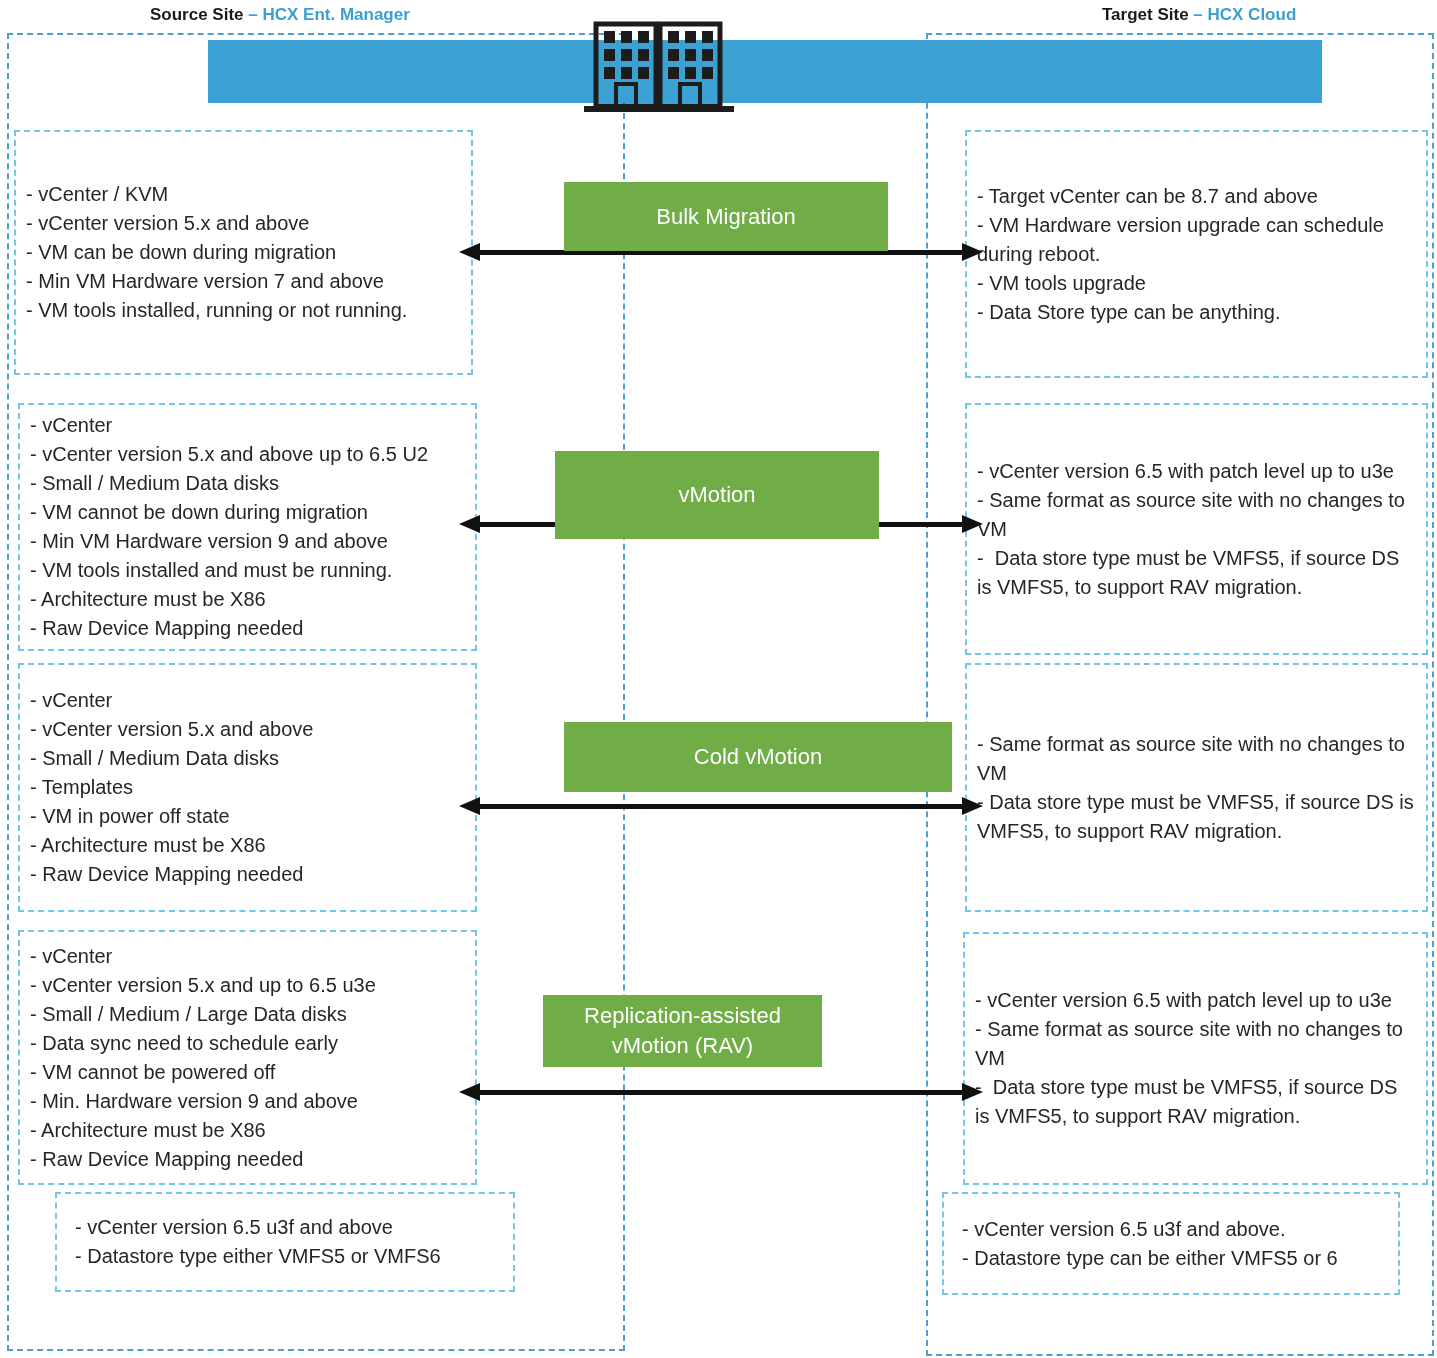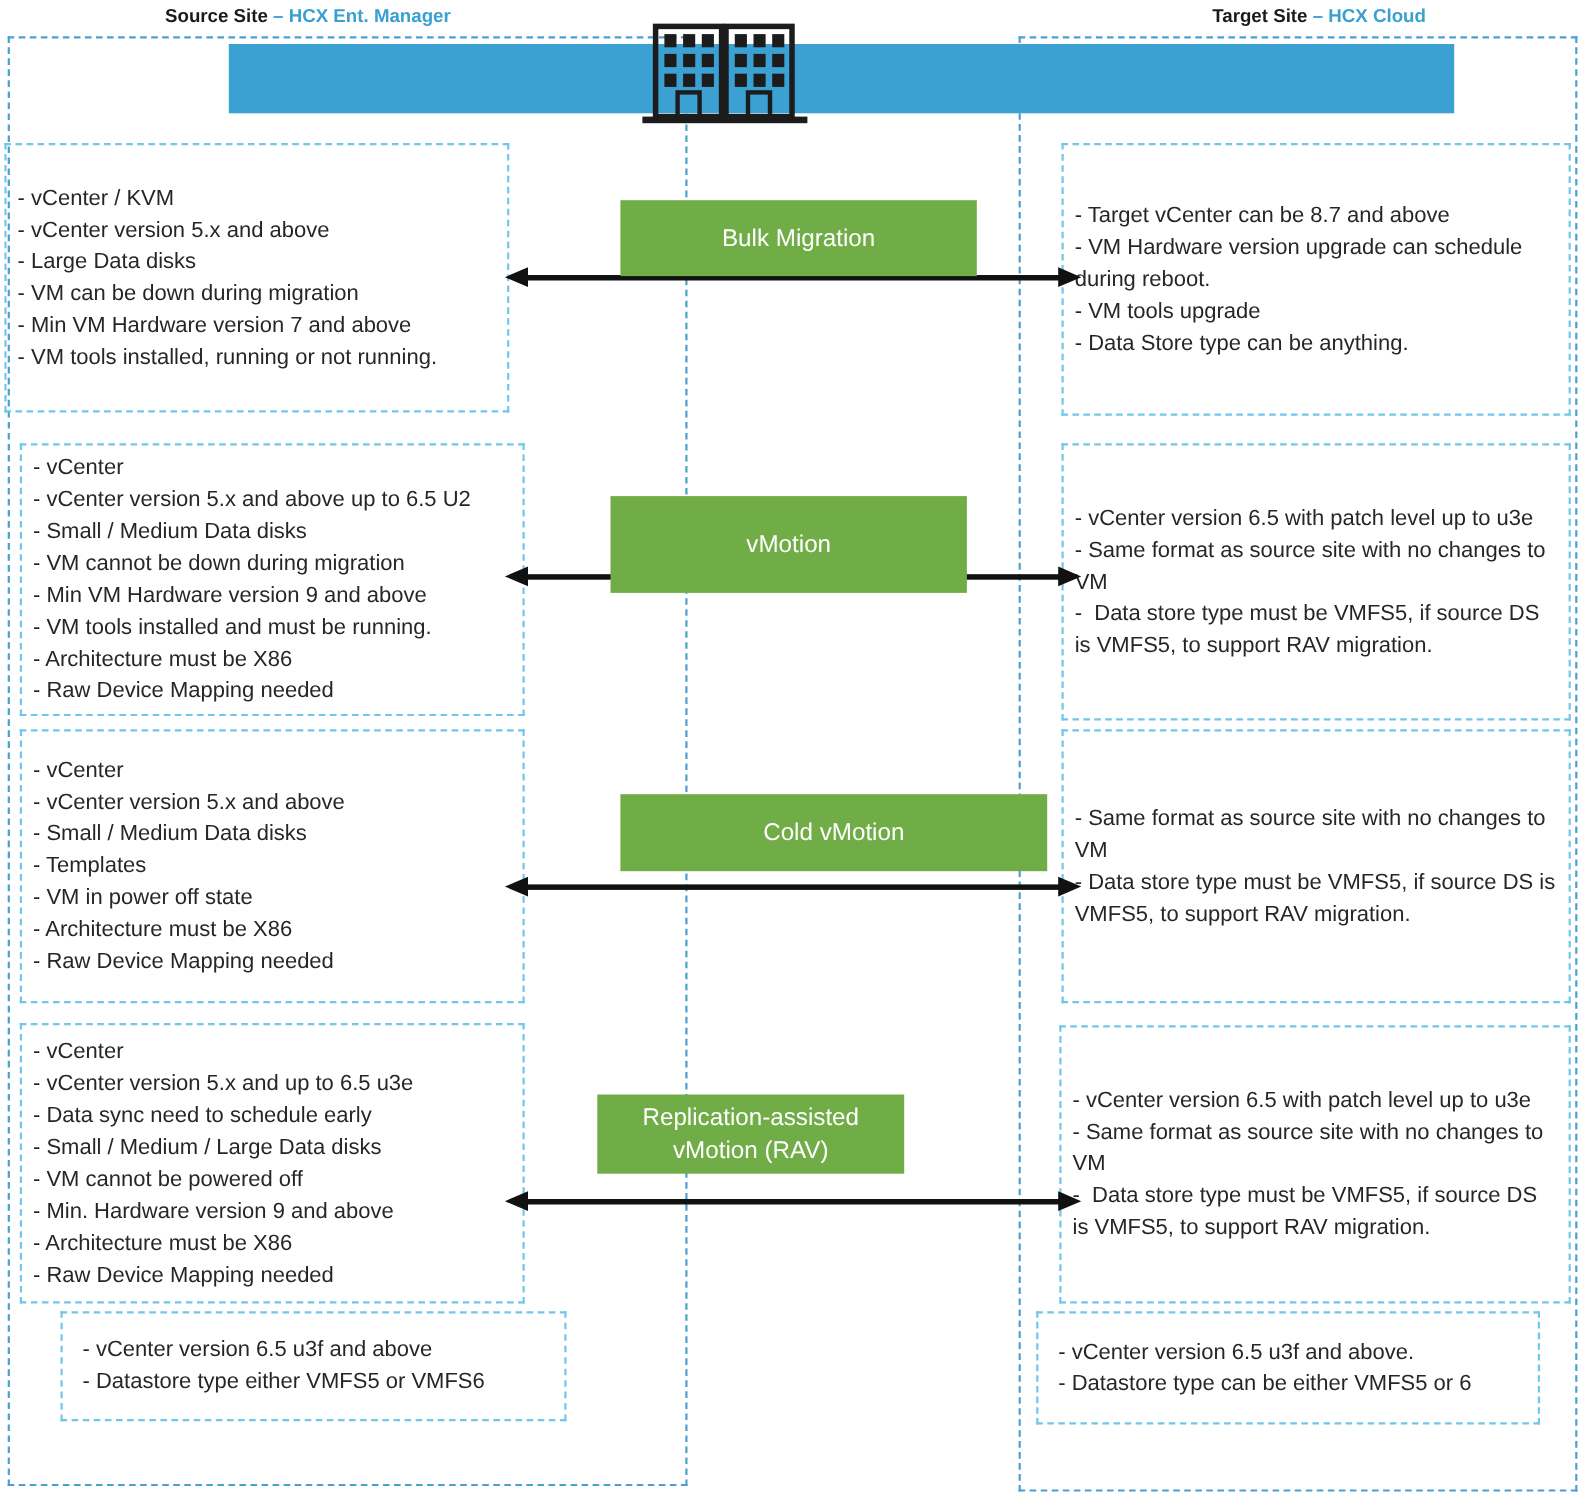--- a/index.html
+++ b/index.html
@@ -72,21 +72,21 @@
     border:2px dashed var(--inner-dash);
     display:flex;
     flex-direction:column;
     justify-content:center;
     padding:6px 10px;
     font-size:20px;
     line-height:29px;
     color:var(--text-dark);
   }
   .req-line{white-space:pre-wrap;}
-  #src-1{left:4px;top:130px;width:459px;height:245px;}
+  #src-1{left:14px;top:130px;width:459px;height:245px;}
   #src-2{left:18px;top:403px;width:459px;height:248px;}
   #src-3{left:18px;top:663px;width:459px;height:249px;}
   #src-4{left:18px;top:930px;width:459px;height:255px;}
   #tgt-1{left:965px;top:130px;width:463px;height:248px;}
   #tgt-2{left:965px;top:403px;width:463px;height:252px;}
   #tgt-3{left:965px;top:663px;width:463px;height:249px;}
   #tgt-4{left:963px;top:932px;width:465px;height:253px;}
   #src-foot{left:55px;top:1192px;width:460px;height:100px;padding-left:18px;}
   #tgt-foot{left:942px;top:1192px;width:458px;height:103px;padding-left:18px;}
 
@@ -175,21 +175,20 @@
     <rect x="124" y="29" width="11" height="12" fill="#1c1c1c"></rect>
     <rect x="90" y="47" width="11" height="12" fill="#1c1c1c"></rect>
     <rect x="107" y="47" width="11" height="12" fill="#1c1c1c"></rect>
     <rect x="124" y="47" width="11" height="12" fill="#1c1c1c"></rect>
     <rect x="102" y="64" width="20" height="22" fill="none" stroke="#1c1c1c" stroke-width="4"></rect>
   </svg>
 
   <div class="req-box" id="src-1">
       <div class="req-line">- vCenter / KVM</div>
       <div class="req-line">- vCenter version 5.x and above</div>
-      <div class="req-line">- Large Data disks</div>
       <div class="req-line">- VM can be down during migration</div>
       <div class="req-line">- Min VM Hardware version 7 and above</div>
       <div class="req-line">- VM tools installed, running or not running.</div>
     </div>
   <div class="req-box" id="tgt-1">
       <div class="req-line">- Target vCenter can be 8.7 and above</div>
       <div class="req-line">- VM Hardware version upgrade can schedule during reboot.</div>
       <div class="req-line">- VM tools upgrade</div>
       <div class="req-line">- Data Store type can be anything.</div>
     </div>
@@ -226,22 +225,22 @@
   <div class="req-box" id="tgt-3">
       <div class="req-line">- Same format as source site with no changes to VM</div>
       <div class="req-line">- Data store type must be VMFS5, if source DS is VMFS5, to support RAV migration.</div>
     </div>
   <div class="arrow" id="arrow-3"></div>
   <div class="green-box" id="green-3">Cold vMotion</div>
 
   <div class="req-box" id="src-4">
       <div class="req-line">- vCenter</div>
       <div class="req-line">- vCenter version 5.x and up to 6.5 u3e</div>
+      <div class="req-line">- Small / Medium / Large Data disks</div>
       <div class="req-line">- Data sync need to schedule early</div>
-      <div class="req-line">- Small / Medium / Large Data disks</div>
       <div class="req-line">- VM cannot be powered off</div>
       <div class="req-line">- Min. Hardware version 9 and above</div>
       <div class="req-line">- Architecture must be X86</div>
       <div class="req-line">- Raw Device Mapping needed</div>
     </div>
   <div class="req-box" id="tgt-4">
       <div class="req-line">- vCenter version 6.5 with patch level up to u3e</div>
       <div class="req-line">- Same format as source site with no changes to VM</div>
       <div class="req-line">-  Data store type must be VMFS5, if source DS is VMFS5, to support RAV migration.</div>
     </div>

